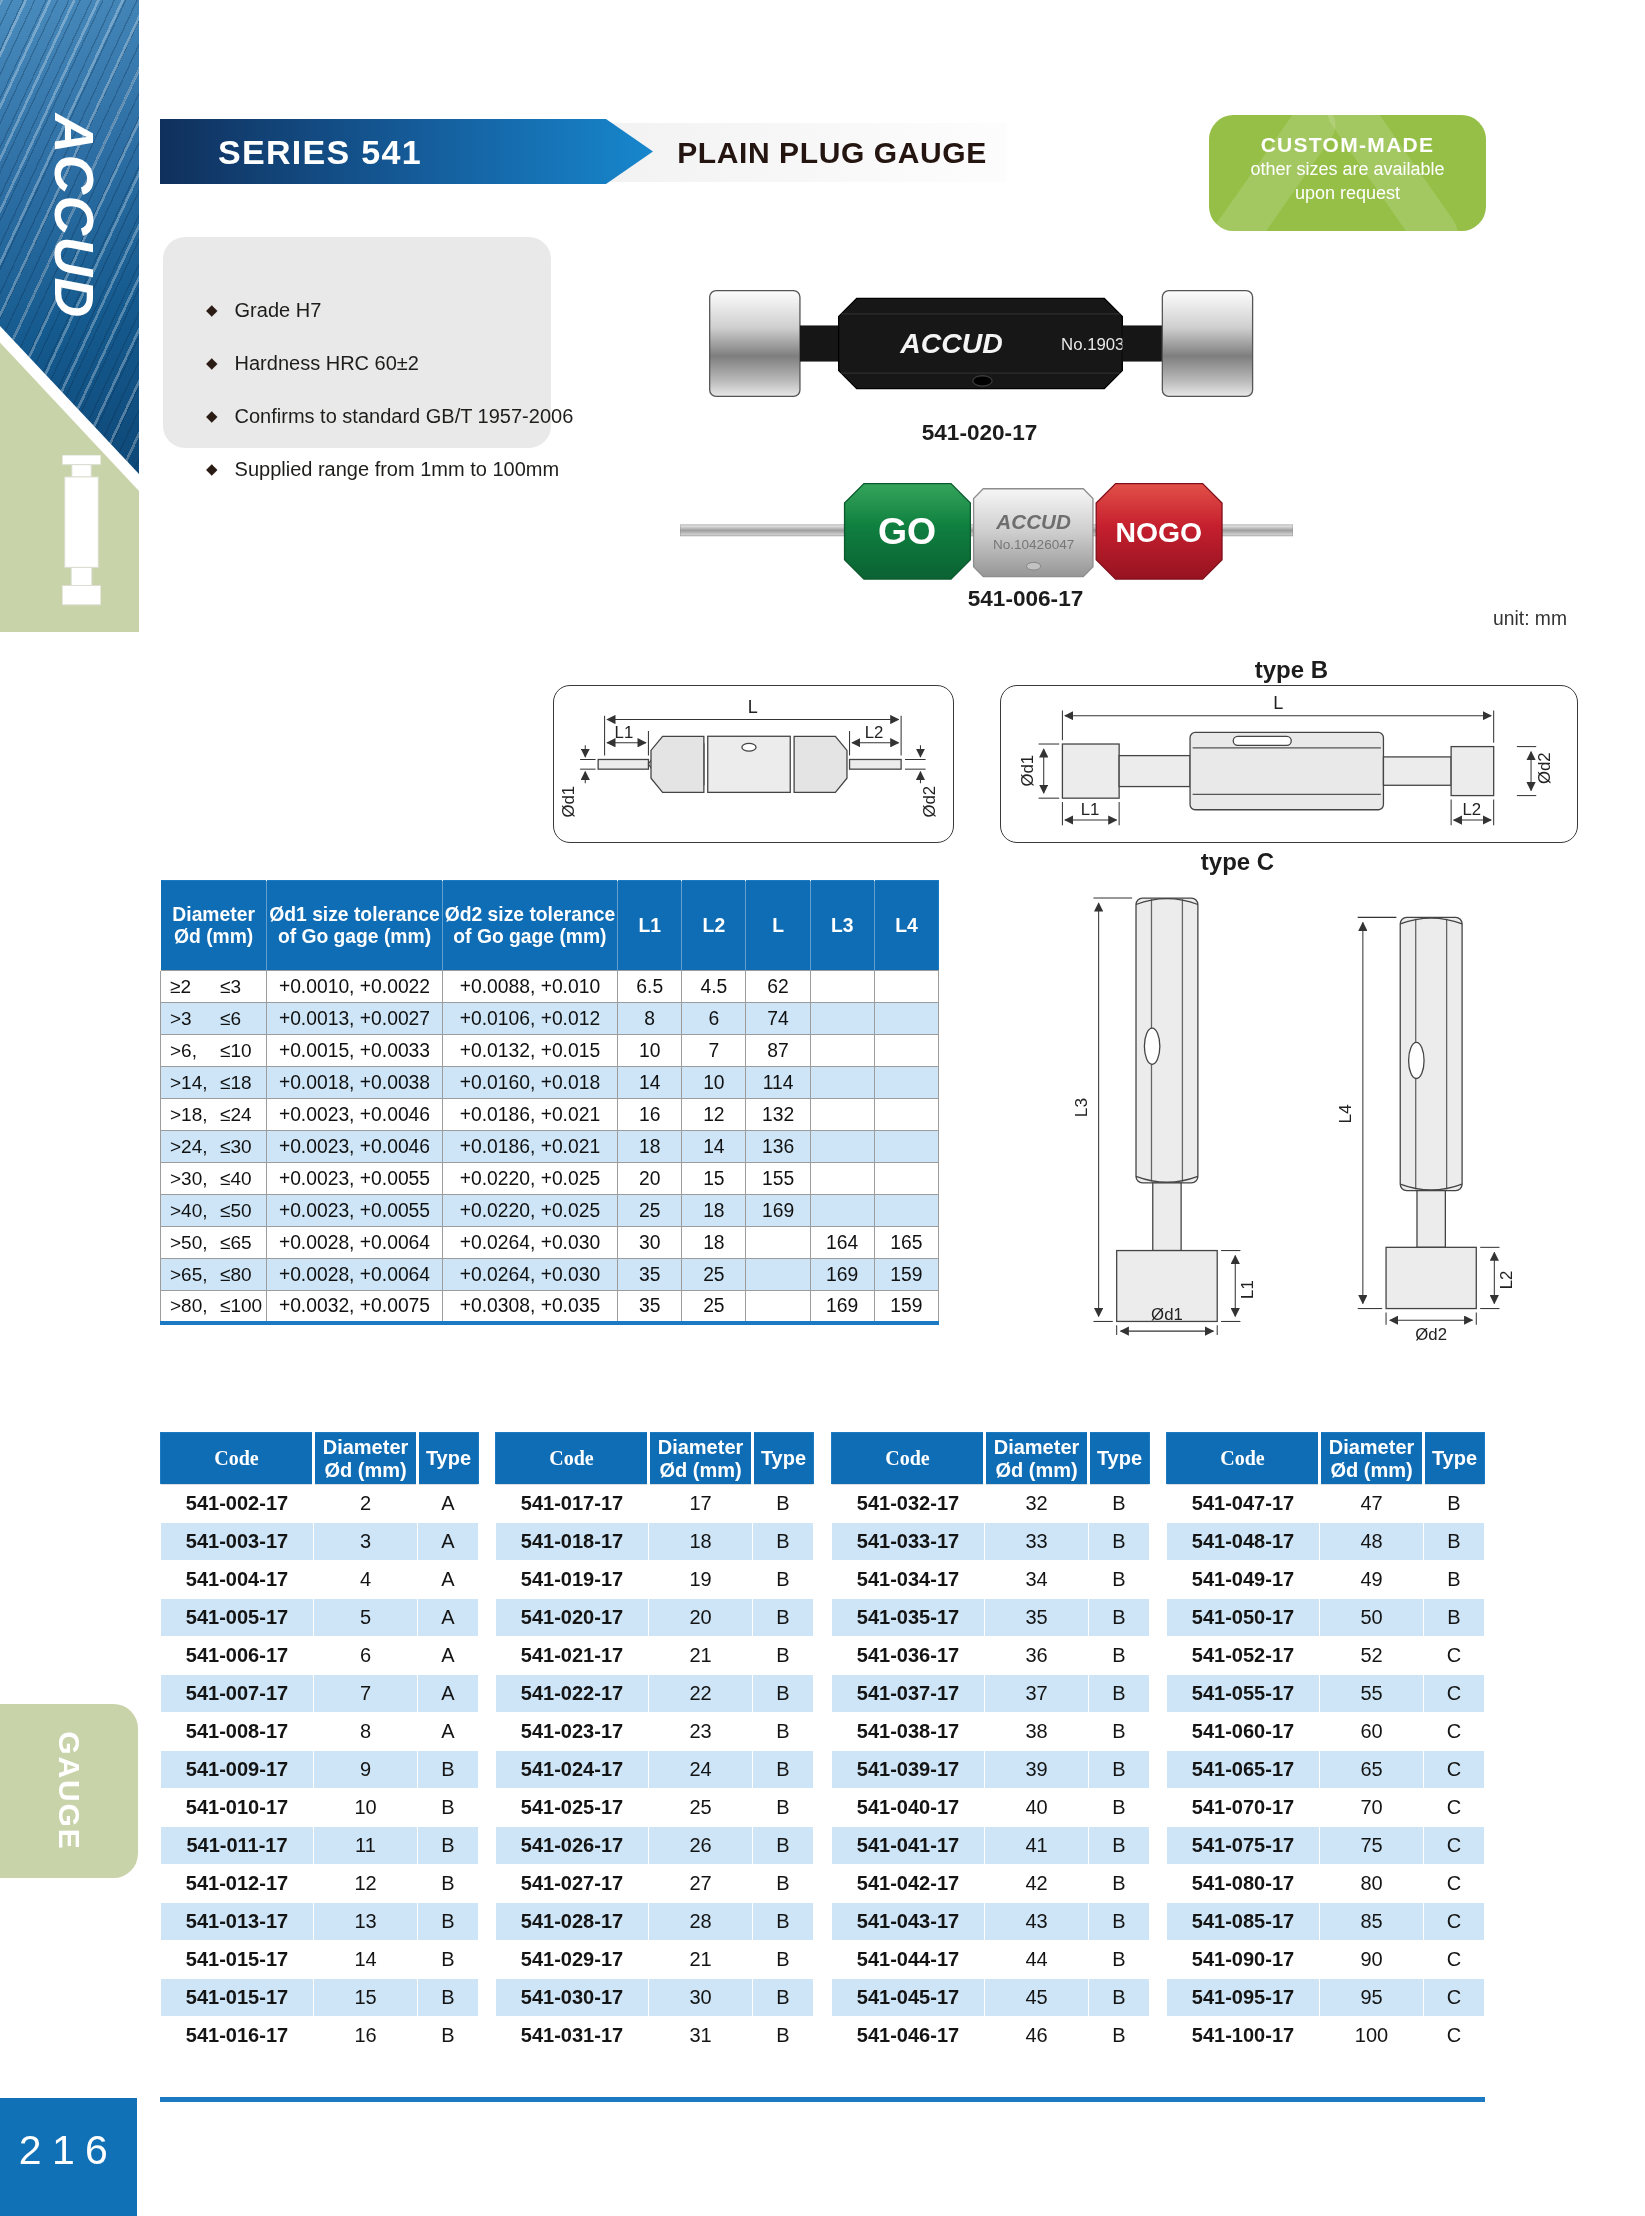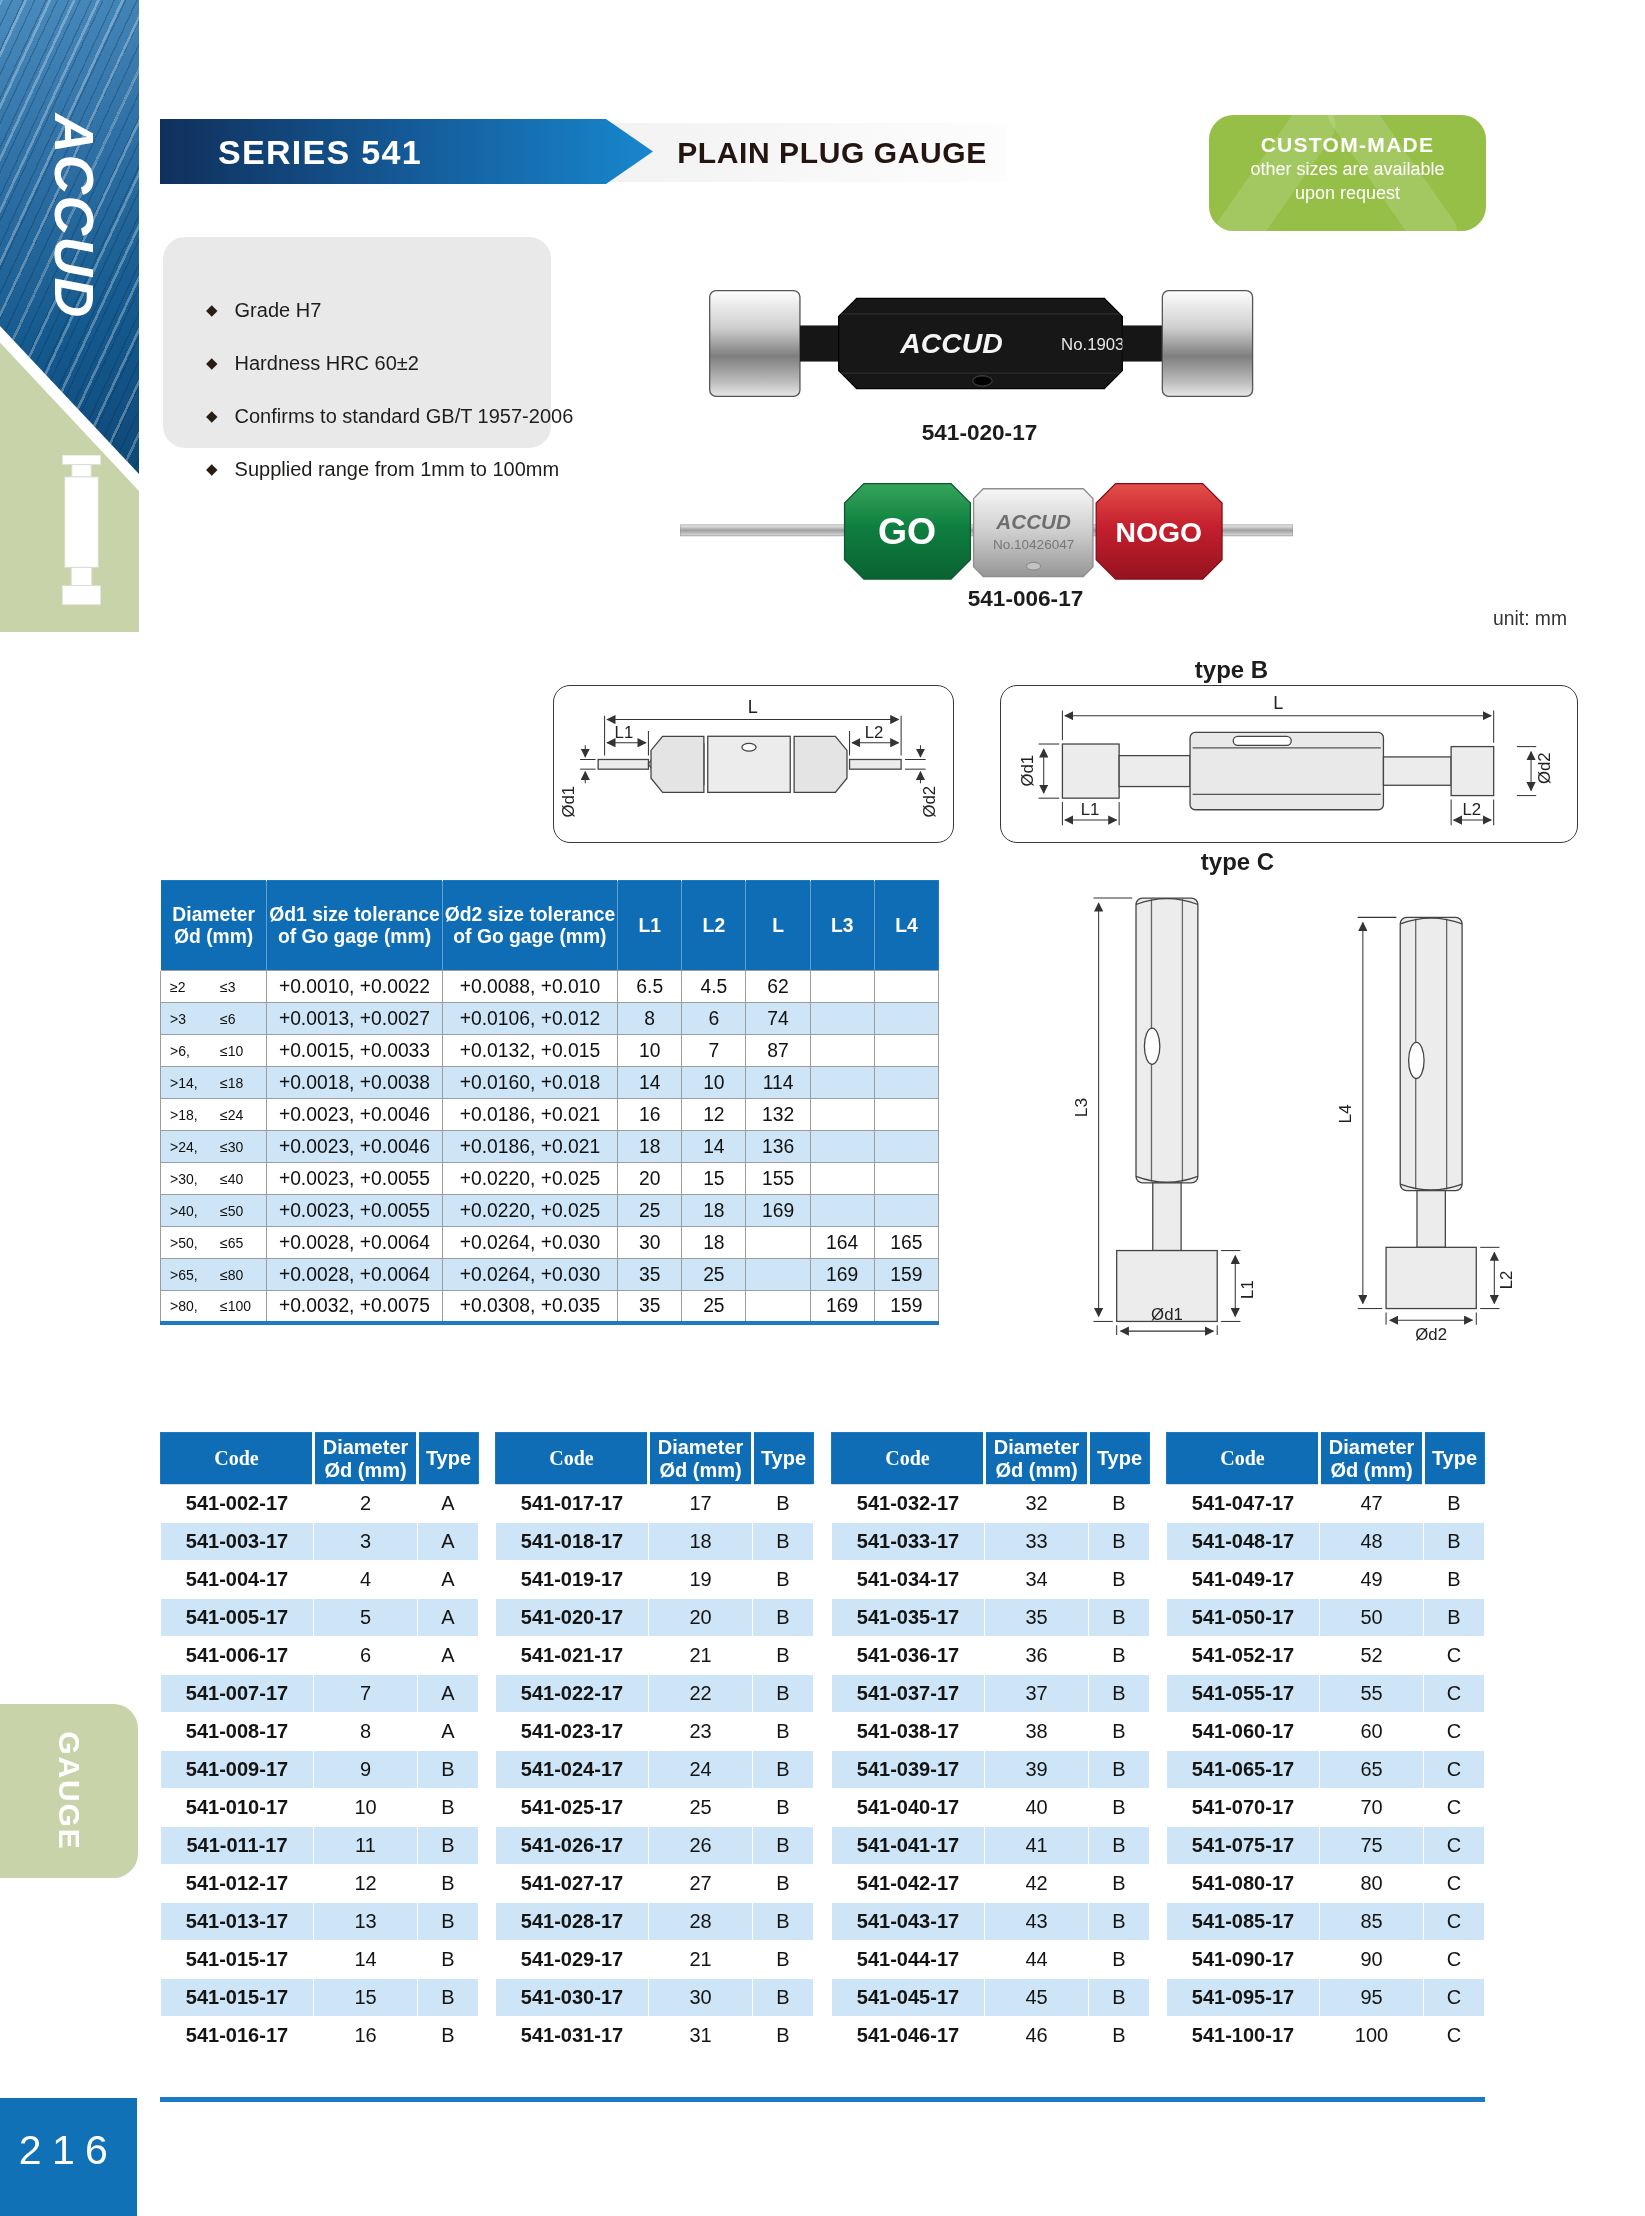--- a/index.html
+++ b/index.html
@@ -66,21 +66,21 @@
     border:1.9px solid #1b7ac2;border-bottom:4.5px solid #1b7ac2;}
   #spec-table th{background:#0f6db6;color:#fff;font-weight:bold;font-size:19.3px;
     border-left:1.3px solid rgba(255,255,255,.35);padding:0;}
   #spec-table thead tr{height:90px;}
   #spec-table tbody tr{height:32px;}
   #spec-table tbody tr:nth-child(even){background:#cde5f6;}
   #spec-table td{border:0.6px solid #9c9c9c;font-size:19.3px;color:#111;text-align:center;padding:0;}
   #spec-table td.range{text-align:left;padding-left:9px;}
   #spec-table td.range span{display:inline-block;}
   #spec-table td.range span:first-child{min-width:50px;}
-  #spec-table tbody td:nth-child(1){font-size:14px;}
+  #spec-table tbody td:nth-child(1){font-size:19px;}
   #spec-table tbody td:nth-child(2),#spec-table tbody td:nth-child(3){font-size:19.3px;}
 
   
   .code-table{position:absolute;width:318px;border-collapse:collapse;table-layout:fixed;
     border:1.9px solid #1b7ac2;background:#fff;}
   .code-table thead tr{height:52px;}
   .code-table th{background:#0f6db6;color:#fff;font-size:20px;font-weight:bold;
     border-left:3.2px solid #fff;padding:0;}
   .code-table th:first-child{border-left:none;font-family:Liberation Serif, serif;}
   .code-table th .h2{font-size:20px;}
@@ -232,21 +232,21 @@
         <line x1="568" y1="151" x2="568" y2="133" marker-end="url(#ar)"></line>
       </g>
       <text x="308" y="42" text-anchor="middle" font-size="28" fill="#222">L</text>
       <text x="108" y="80" text-anchor="middle" font-size="26" fill="#222">L1</text>
       <text x="496" y="80" text-anchor="middle" font-size="26" fill="#222">L2</text>
       <text x="30" y="204" font-size="26" fill="#222" transform="rotate(-90 30 204)">Ød1</text>
       <text x="590" y="204" font-size="26" fill="#222" transform="rotate(-90 590 204)">Ød2</text>
     </svg>
   </div>
 
-  <div class="type-label" style="left:1135px;top:656px;">type B</div>
+  <div class="type-label" style="left:1135px;top:656px;text-align:right;">type B</div>
   <div class="diag-box" style="left:1000px;top:685px;width:576px;height:156px;">
     <svg width="576" height="156" viewBox="0 0 893 242">
       <defs>
         <marker id="arb" viewBox="0 0 10 10" refX="9" refY="5" markerWidth="9" markerHeight="9" orient="auto-start-reverse">
           <path d="M0,0 L10,5 L0,10 Z" fill="#333"></path>
         </marker>
       </defs>
       <g stroke="#444" stroke-width="2" fill="#ececec">
         <rect x="95" y="90" width="88" height="84"></rect>
         <rect x="183" y="108" width="110" height="48"></rect>

